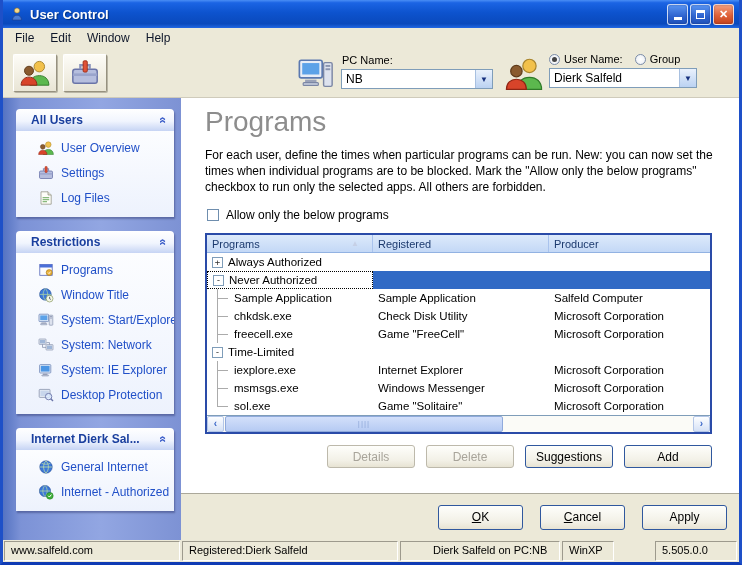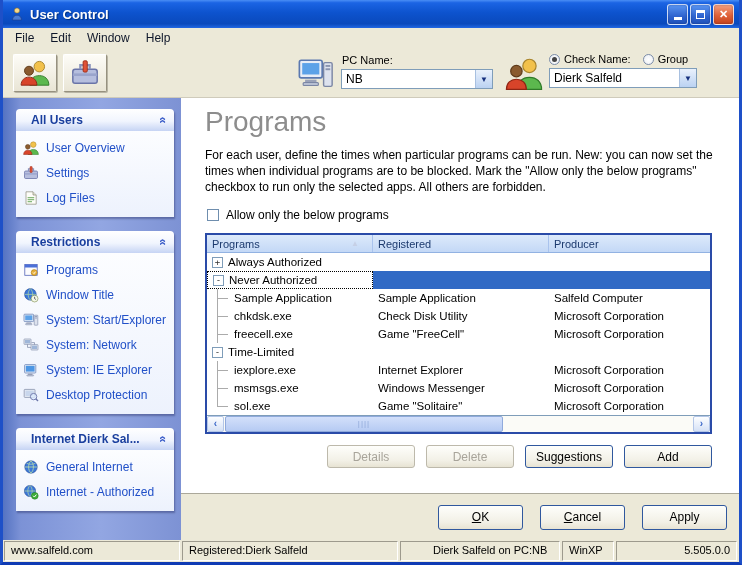--- a/index.html
+++ b/index.html
@@ -54,21 +54,21 @@
   .body { flex:1; display:flex; min-height:0; }
 
   
   .sidebar { width:178px; flex:0 0 178px; padding:11px 7px 0 13px;
     background:linear-gradient(90deg,#5573C2 0%,#7C92D6 10%,#92A6E2 55%,#7D92D4 100%); }
   .panel { margin-bottom:14px; border-radius:4px 4px 0 0; overflow:hidden; box-shadow:1px 2px 2px rgba(0,0,50,.3); }
   .panel-header { height:22px; display:flex; align-items:center; padding:0 7px 0 15px;
     background:linear-gradient(180deg,#FFFFFF 0%,#F1F5FE 55%,#C6D4F4 100%);
     color:#1A3F9E; font-weight:bold; font-size:12px; cursor:pointer; }
   .chevron { margin-left:auto; color:#3D5FC9; font-size:12px; font-weight:bold; transform:rotate(90deg); }
-  .panel-items { background:linear-gradient(180deg,#FCFDFF,#EDF2FD); padding:9px 4px 11px 7px;
+  .panel-items { background:linear-gradient(180deg,#FCFDFF,#EDF2FD); padding:9px 4px 11px 22px;
     display:flex; flex-direction:column; gap:9px; }
   .sb-item { display:flex; align-items:center; gap:7px; color:#2150C8; font-size:12px; cursor:pointer; white-space:nowrap; }
   .icn { width:16px; height:16px; flex:0 0 16px; }
   .icn svg, .icn-lg svg, .big-icn svg, .title-icon svg { width:100%; height:100%; display:block; }
 
   
   .content { flex:1; background:#fff; display:flex; flex-direction:column; min-width:0; }
   .content-main { flex:1; padding:8px 14px 0 24px; }
   .page-title { font-size:28px; color:#8D8D8D; font-weight:400; margin:0 0 9px 0; }
   .desc { font-size:12px; line-height:16px; color:#000; width:518px; margin-bottom:13px; }
@@ -115,21 +115,21 @@
   
   .content-footer { flex:0 0 47px; background:#ECE9D8; border-top:1px solid #ABA89A;
     display:flex; align-items:center; justify-content:flex-end; gap:17px; padding-right:12px; }
   .content-footer .xp-btn { width:85px; height:25px; }
   .accel { text-decoration:underline; }
 
   
   .statusbar { flex:0 0 22px; background:#ECE9D8; display:flex; gap:2px; padding:1px 2px 1px 1px; font-size:11px; }
   .status-panel { border:1px solid; border-color:#9D9A8D #FFFFFF #FFFFFF #9D9A8D; padding:2px 6px;
     white-space:nowrap; overflow:hidden; background:#ECE9D8; }
-  .sp1 { width:176px; } .sp2 { width:216px; } .sp3 { width:160px;padding-left:32px; } .sp4 { width:52px; } .sp5 { flex:1; text-align:right; }
+  .sp1 { width:176px; } .sp2 { width:216px; } .sp3 { width:160px;padding-left:32px; } .sp4 { width:52px; } .sp5 { flex:1; text-align:left;margin-left:39px; }
 </style>
 </head>
 <body>
 
 <div class="window">
 
   <div class="titlebar">
     <span class="title-icon">
         <svg viewBox="0 0 16 16">
           <circle cx="8" cy="4.5" r="2.6" fill="#F7D98A" stroke="#8A6B2F" stroke-width=".6"></circle>
@@ -205,21 +205,21 @@
           <svg viewBox="0 0 16 16">
             <circle cx="10.3" cy="4.6" r="2.8" fill="#F2C14B" stroke="#A8842C" stroke-width=".5"></circle>
             <path d="M5.2 14.5c0-3.2 2.1-5.1 5.1-5.1s5.1 1.9 5.1 5.1z" fill="#5CB84E" stroke="#2F7A28" stroke-width=".5"></path>
             <circle cx="4.8" cy="6.8" r="2.4" fill="#8A5B2F" stroke="#5E3B1A" stroke-width=".5"></circle>
             <path d="M.6 14.5c0-2.7 1.8-4.3 4.2-4.3s4.2 1.6 4.2 4.3z" fill="#D8442A" stroke="#8E2514" stroke-width=".5"></path>
           </svg>
         </span>
       <div class="combo-col">
         <div class="radio-row">
           <span class="radio checked"></span>
-          <span>Check Name:</span>
+          <span>User Name:</span>
           <span class="radio" style="margin-left:8px;"></span>
           <span>Group</span>
         </div>
         <div class="combo user">
           <span class="combo-value">Dierk Salfeld</span>
           <span class="combo-arrow">▼</span>
         </div>
       </div>
     </div>
   </div>

